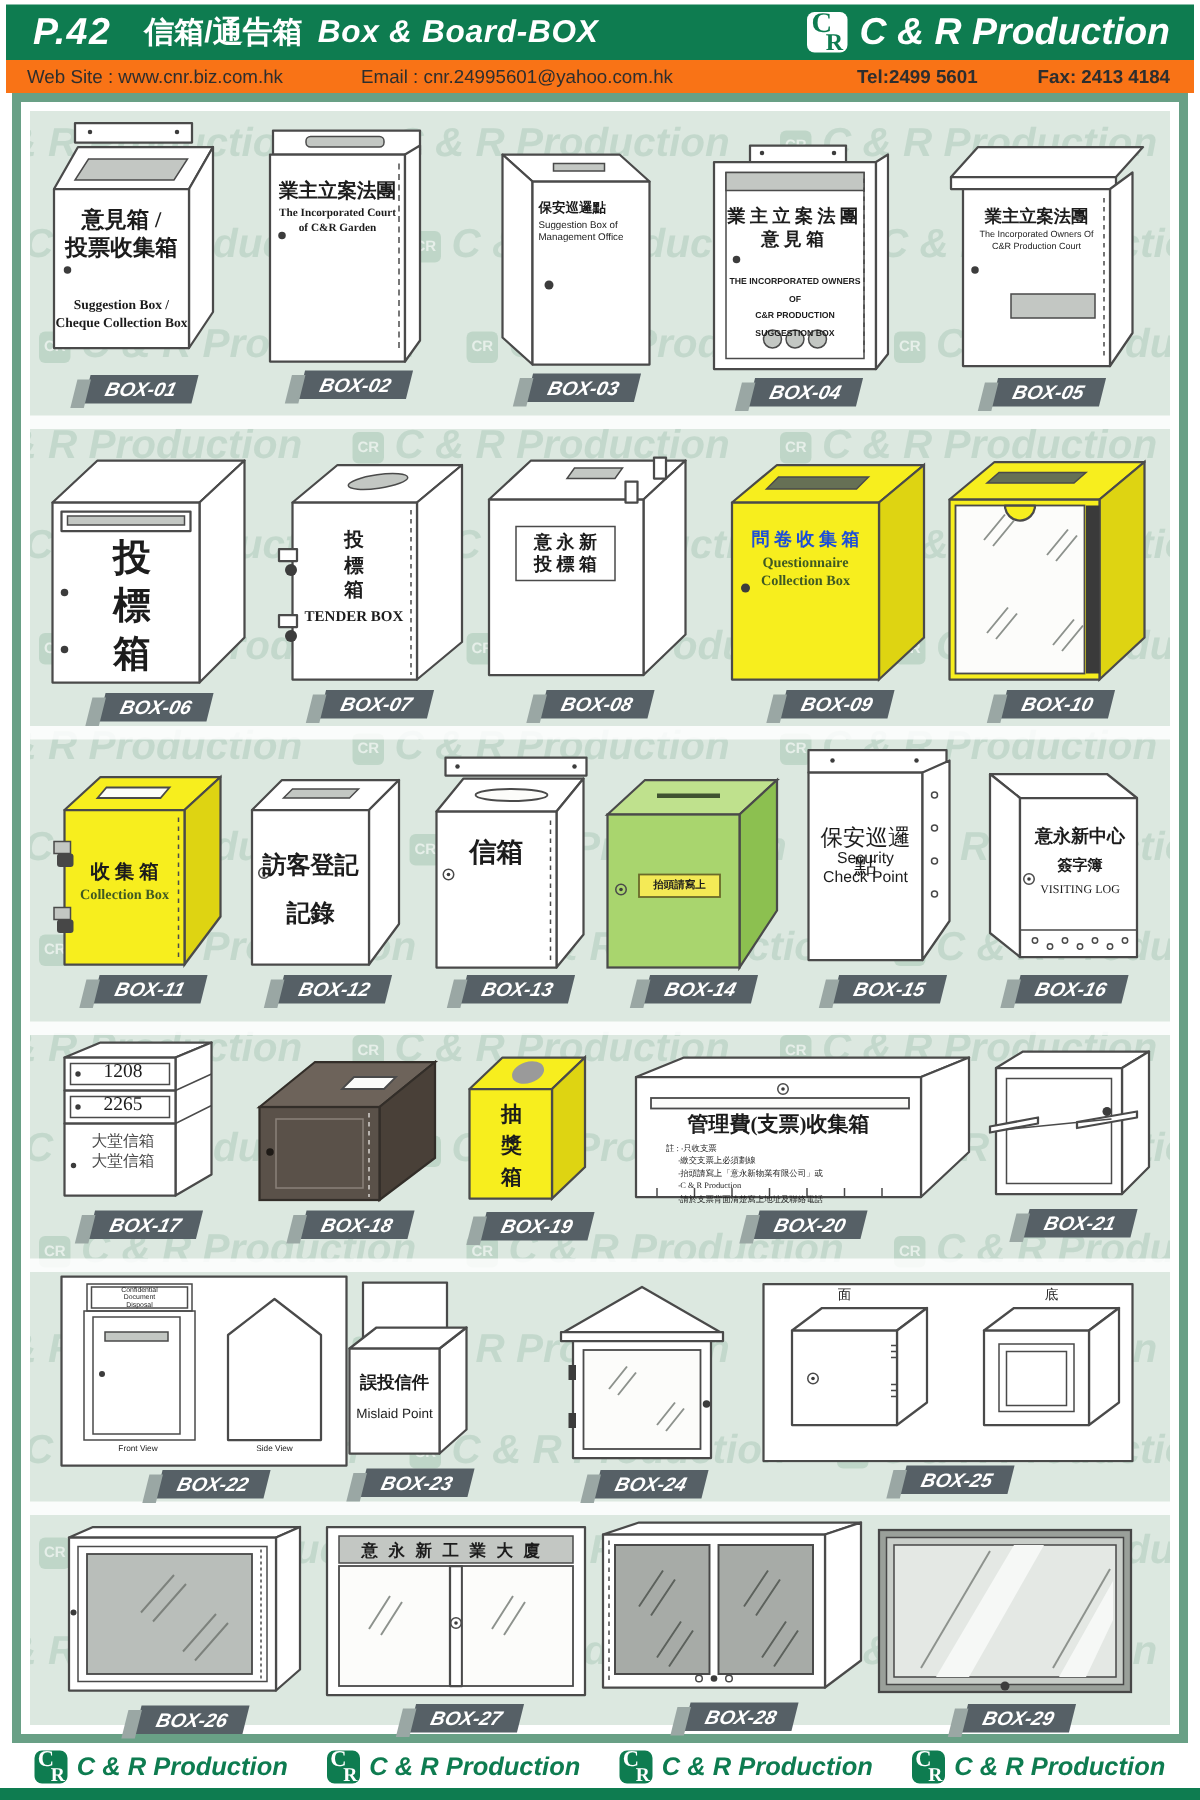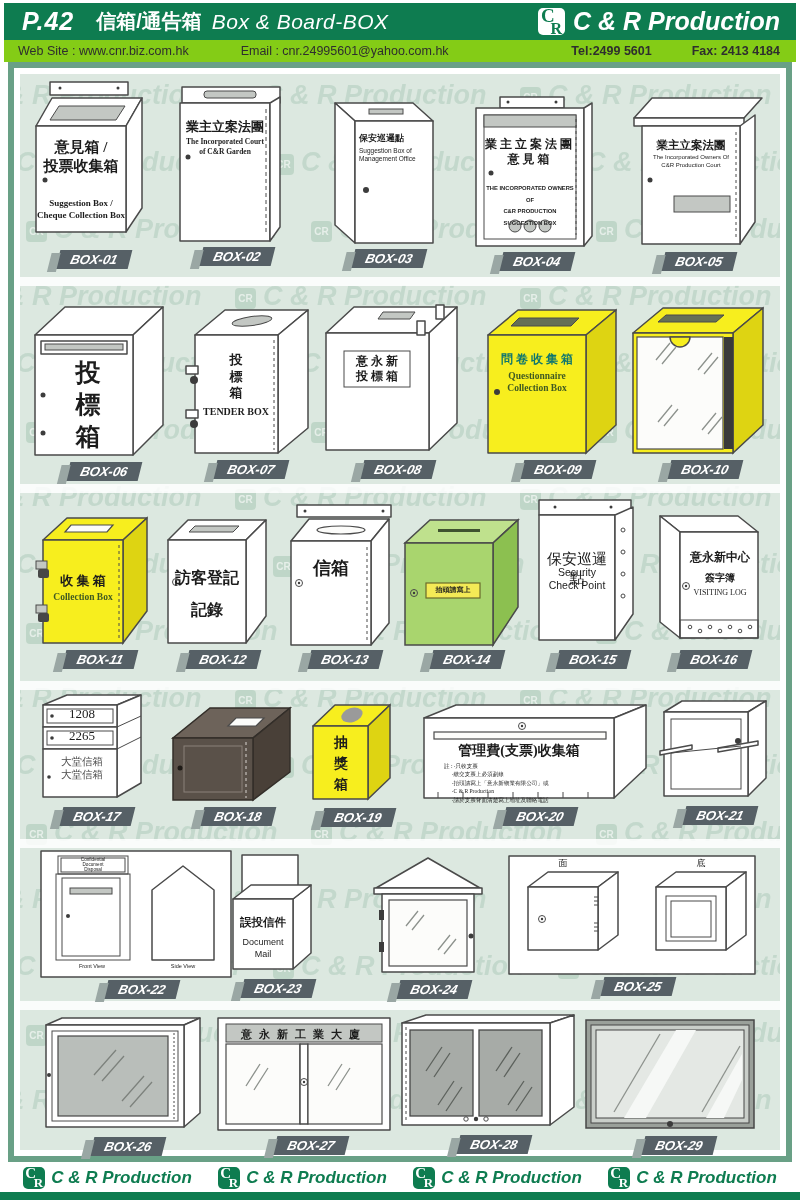--- a/index.html
+++ b/index.html
@@ -3,28 +3,28 @@
 <meta charset="utf-8">
 <style>
   html,body{margin:0;padding:0;background:#888;}
   .page{position:relative;width:800px;height:1200px;background:#fff;overflow:hidden;
         font-family:"Liberation Sans","DejaVu Sans",sans-serif;}
   
   .hdr{position:absolute;left:4px;top:3px;width:792px;height:37px;background:#0e7c50;
        display:flex;align-items:center;color:#fff;}
   .pnum{font-style:italic;font-weight:bold;font-size:25px;margin-left:18px;letter-spacing:1px;}
   .tzh{font-weight:bold;font-size:20px;margin-left:22px;}
-  .ten{font-style:italic;font-weight:normal;font-size:21px;margin-left:10px;letter-spacing:.5px;}
+  .ten{font-style:italic;font-weight:bold;font-size:21px;margin-left:10px;letter-spacing:.5px;}
   .hspacer{flex:1;}
   .crlogo{width:27px;height:27px;background:#fff;border-radius:5px;position:relative;flex:0 0 auto;}
   .crlogo .c{position:absolute;left:3px;top:-3px;color:#0e7c50;font-weight:bold;font-size:19px;font-family:"Liberation Serif",serif;}
   .crlogo .r{position:absolute;right:3px;bottom:-3px;color:#0e7c50;font-weight:bold;font-size:16px;font-family:"Liberation Serif",serif;}
   .brand{font-style:italic;font-weight:bold;font-size:25px;margin:0 16px 0 8px;white-space:nowrap;}
   
-  .contact{position:absolute;left:4px;top:40px;width:792px;height:22px;background:#84cc16;color:#2e2e2e;
+  .contact{position:absolute;left:4px;top:40px;width:792px;height:22px;background:#f97316;color:#2e2e2e;
            font-size:12.5px;display:flex;align-items:center;}
   .contact .c1{margin-left:14px;}
   .contact .c2{margin-left:52px;}
   .contact .c3{margin-left:auto;font-weight:bold;}
   .contact .c4{margin-left:40px;margin-right:16px;font-weight:bold;}
   
   .frame{position:absolute;left:8px;top:62px;width:784px;height:1100px;border:6px solid #69a086;
          background:#fff;box-sizing:border-box;}
   .panel{position:absolute;left:20px;top:74px;width:760px;height:1076px;background:#dce8e0;overflow:hidden;z-index:0;}
   .wmtext{position:absolute;font-style:italic;font-weight:bold;font-size:27px;color:#b0ccbc;opacity:.55;white-space:nowrap;
@@ -32,21 +32,21 @@
   .wmlogo{position:absolute;width:21px;height:21px;background:#a9c9b6;opacity:.55;border-radius:4px;color:#eff5f1;
           font-size:10px;font-weight:bold;display:flex;align-items:center;justify-content:center;}
   .rowdiv{position:absolute;left:20px;width:760px;height:9px;background:#ffffff;opacity:.85;z-index:1;}
   
   .item{position:absolute;z-index:2;}
   .item > svg{position:absolute;left:0;top:0;width:100%;height:100%;}
   .tx{position:absolute;z-index:3;color:#1c1c1c;text-align:center;line-height:1.28;}
   .serif{font-family:"Liberation Serif","DejaVu Serif",serif;font-weight:bold;}
   .sans{font-family:"Liberation Sans","DejaVu Sans",sans-serif;font-weight:bold;}
   .gtx{color:#3f5922;}
-  .otx{color:#0f766e;}
+  .otx{color:#1d4ed8;}
   .tag{position:absolute;bottom:-21px;left:50%;width:72px;margin-left:-30px;height:19px;background:#566066;
        transform:skewX(-14deg);color:#fff;font-weight:bold;font-style:italic;font-size:13px;
        display:flex;align-items:center;justify-content:center;z-index:4;}
   .tag::before{content:"";position:absolute;left:-8px;top:3px;width:9px;height:19px;background:#9aa7a4;z-index:-1;}
   
   .o{fill:#ffffff;stroke:#4a4a4a;stroke-width:1.5;stroke-linejoin:round}
   .wh{fill:#fcfcfa;stroke:#4a4a4a;stroke-width:1.2}
   .sl{fill:#c3c7c3;stroke:#4a4a4a;stroke-width:1}
   .y{fill:#f7ee1e;stroke:#4a4a4a;stroke-width:1.5;stroke-linejoin:round}
   .yd{fill:#ded412;stroke:#4a4a4a;stroke-width:1.5}
@@ -673,21 +673,21 @@
     <svg viewBox="0 0 88 124">
       <rect class="o" x="14" y="2" width="56" height="44"></rect>
         <polygon class="o" points="65,46 83,32 83,100 65,116"></polygon>
       <polygon class="o" points="5,46 65,46 83,32 23,32"></polygon>
         <rect class="o" x="5" y="46" width="60" height="70"></rect>
     </svg>
     <div class="tx serif" style="left:5px;top:62px;width:60px;font-size:11.5px;font-weight:bold">
         <div>誤投信件</div>
       </div>
     <div class="tx sans" style="left:5px;top:84px;width:60px;font-size:9px;font-weight:normal">
-        <div>Document Mail</div>
+        <div>Mislaid Point</div>
       </div>
     <div class="tag">
         <span>BOX-23</span>
       </div>
   </div>
 
   <div class="item" style="left:372px;top:848px;width:112px;height:130px">
     <svg viewBox="0 0 112 130">
       <polygon class="o" points="4,40 56,10 108,40"></polygon>
         <rect class="o" x="2" y="40" width="108" height="6"></rect>

